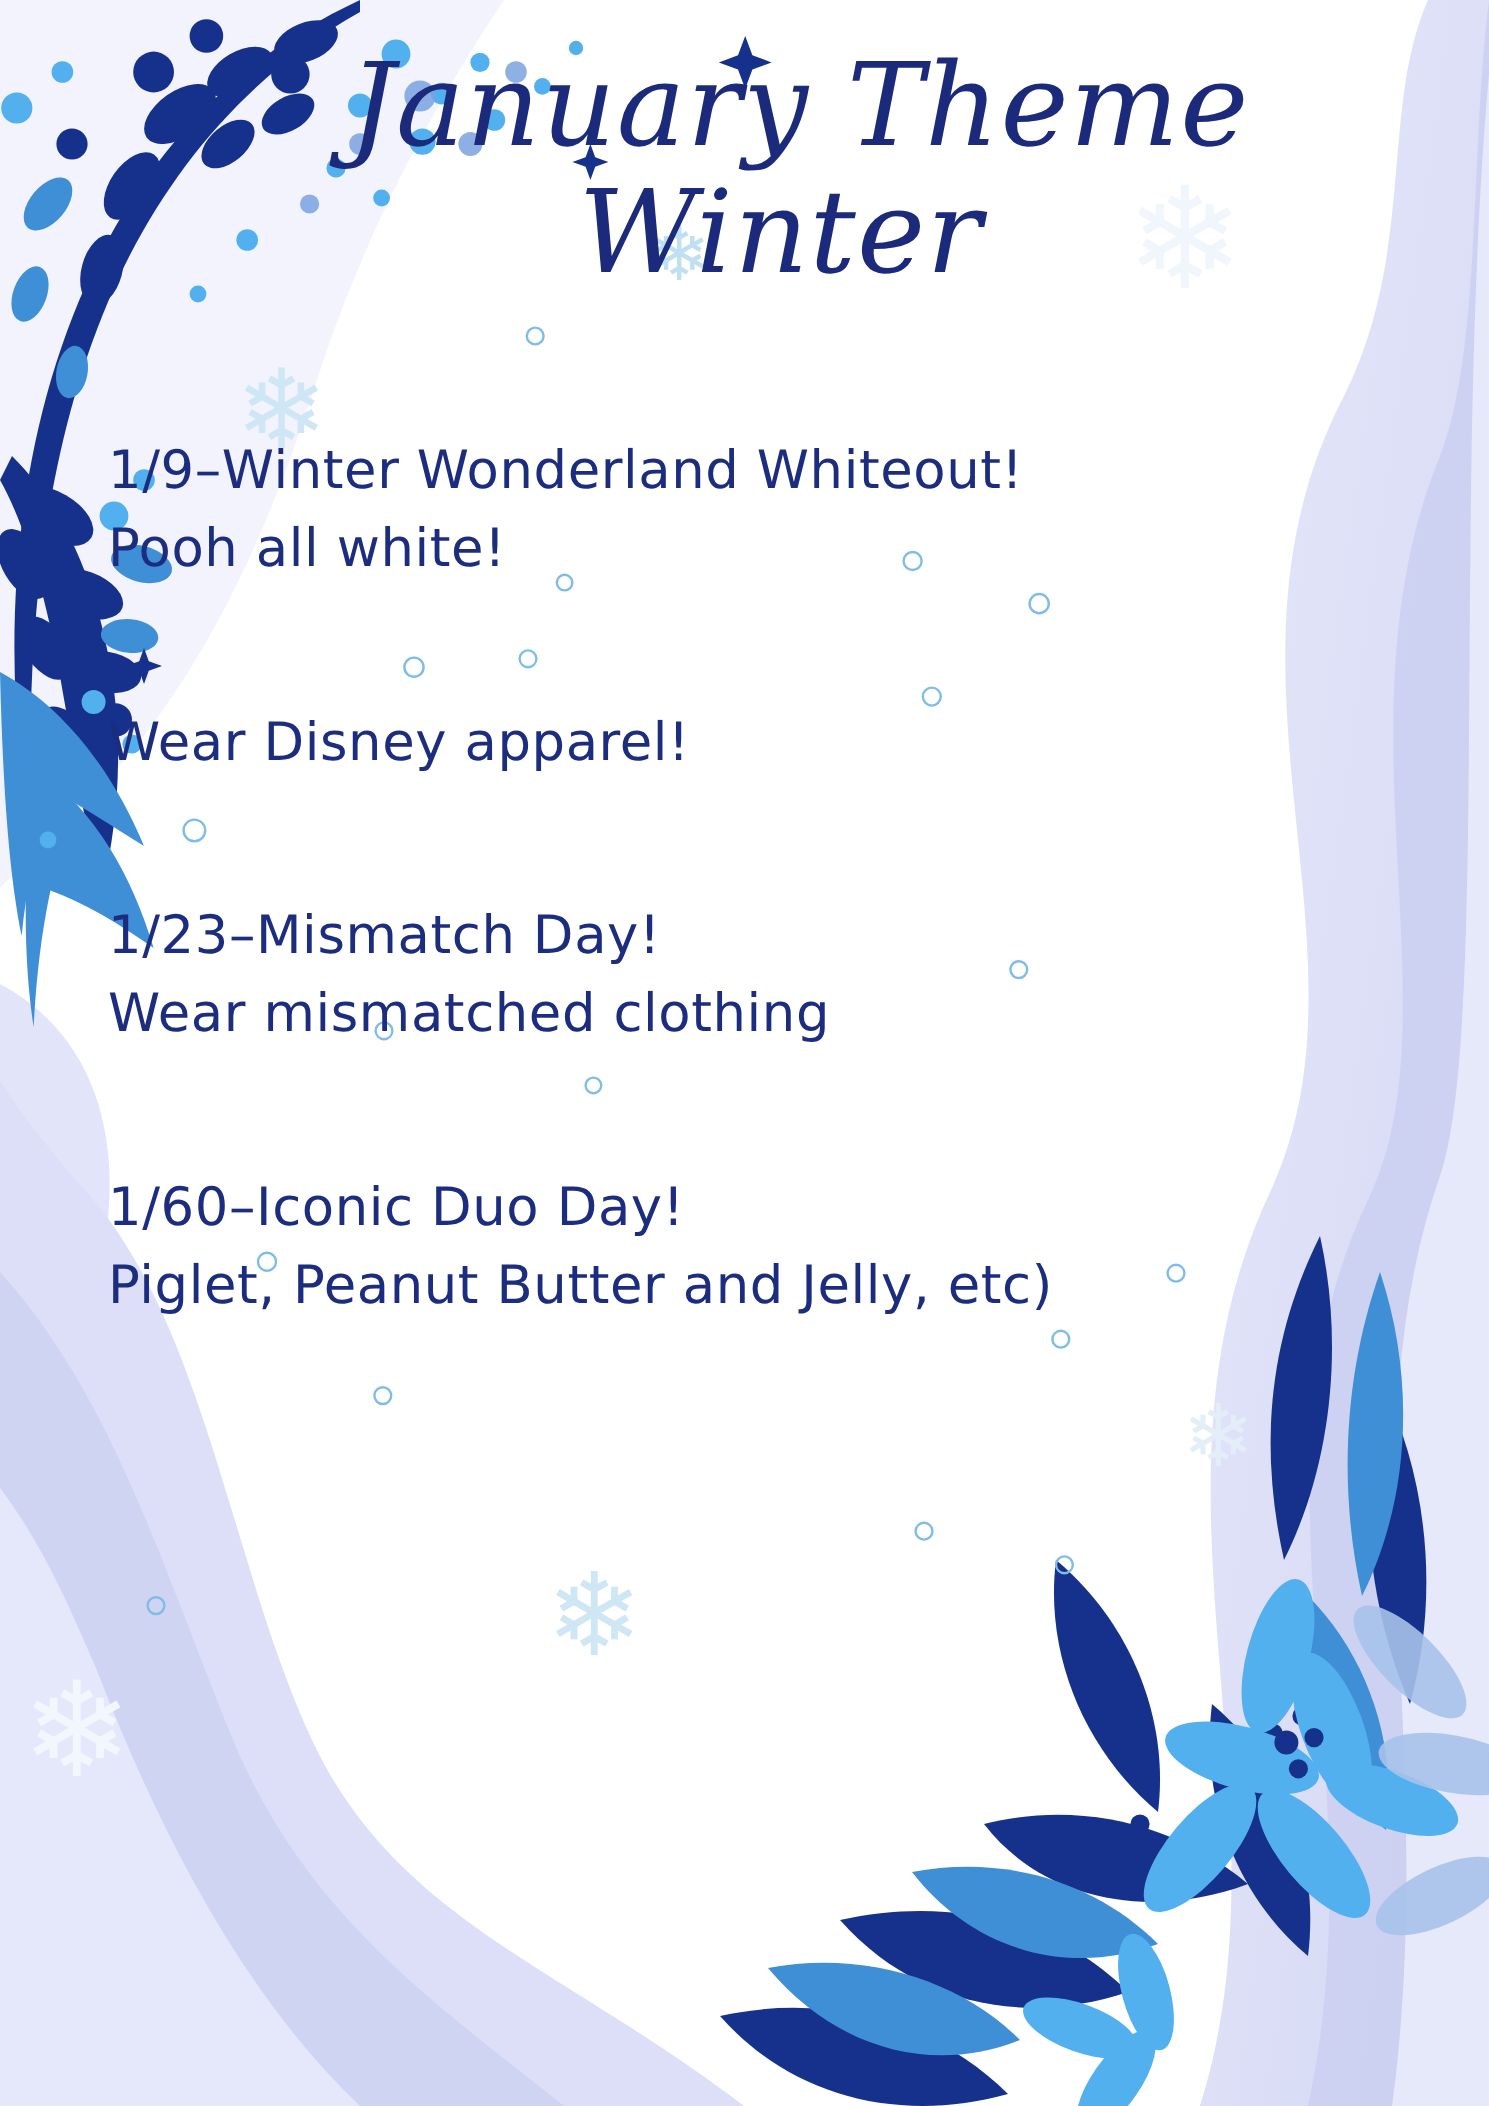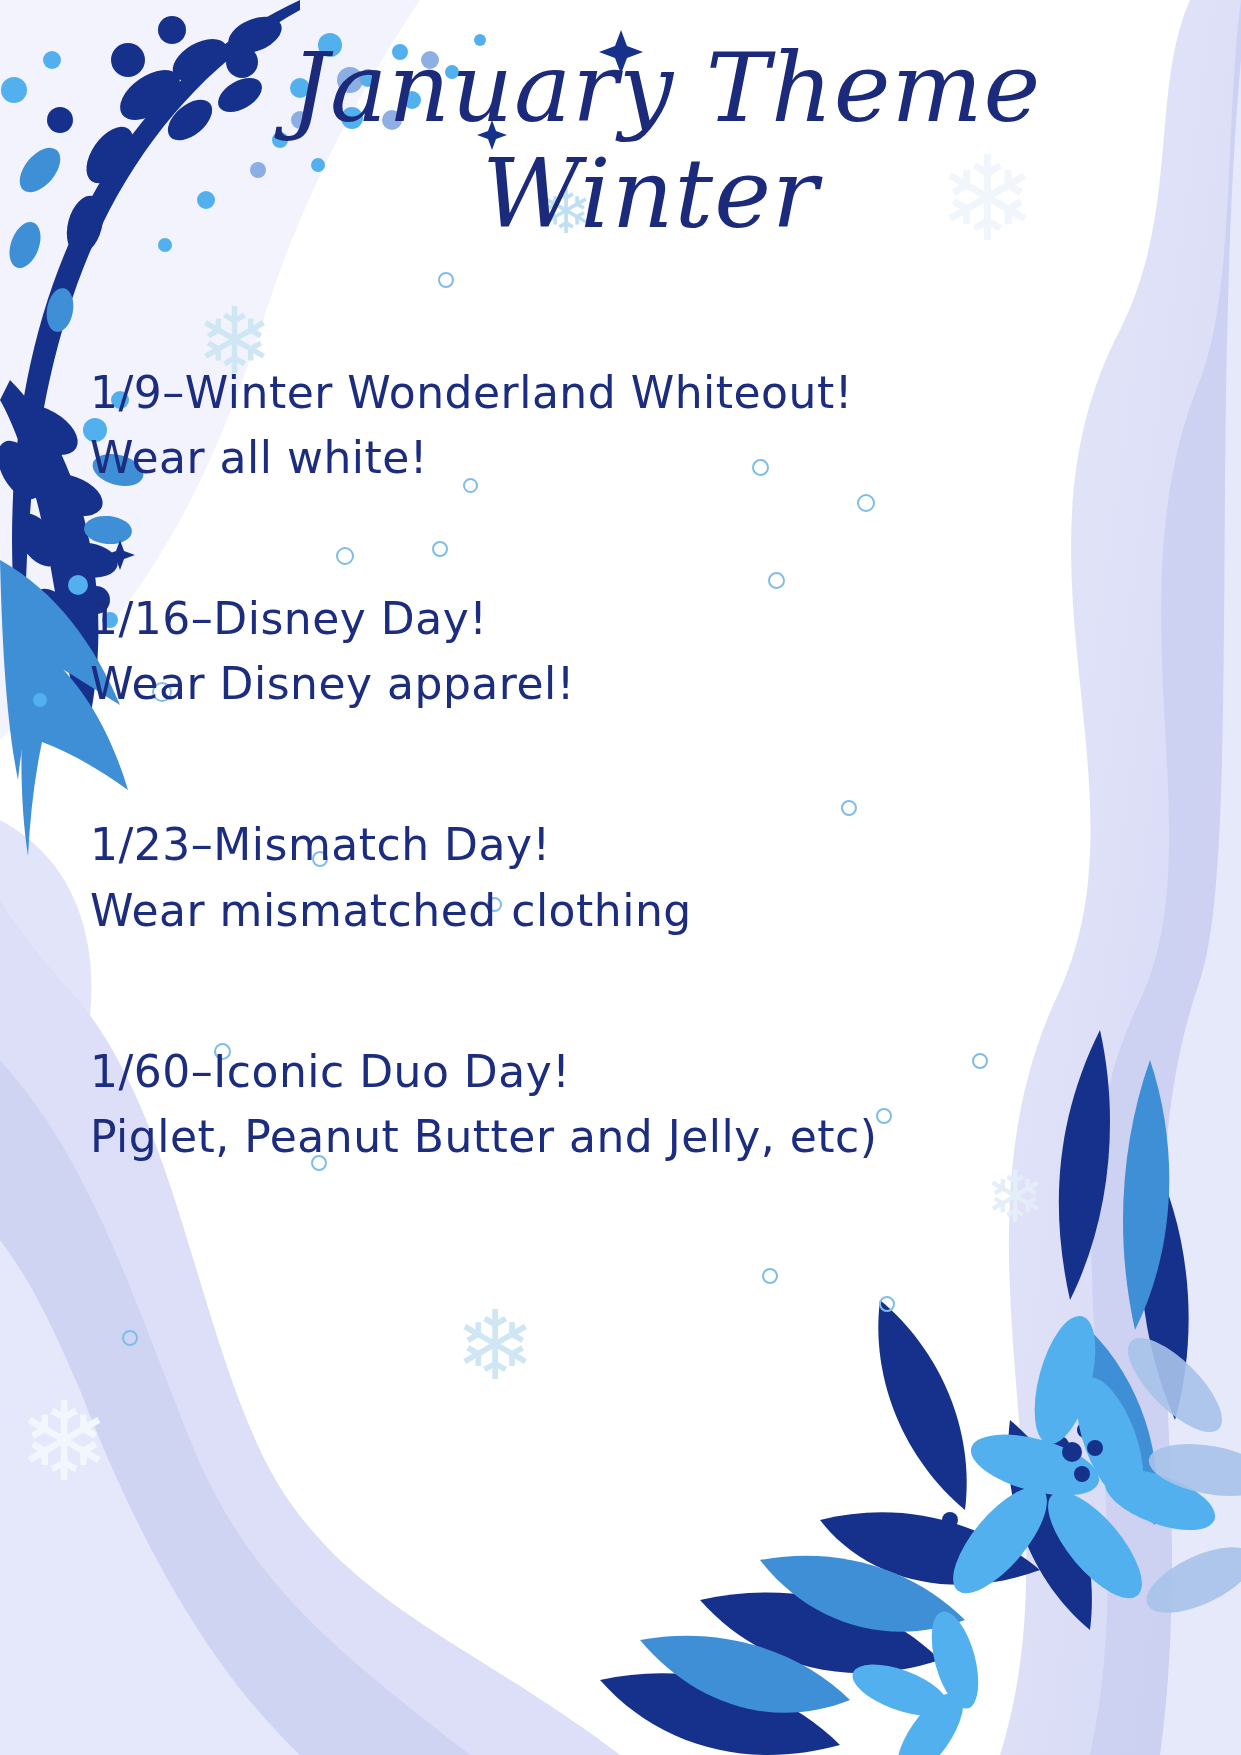--- a/index.html
+++ b/index.html
@@ -263,25 +263,24 @@
   <div class="content">
     <div class="title-block">
       <div class="title-line1">January Theme</div>
       <div class="title-line2">Winter</div>
     </div>
 
     <div class="entries">
 
       <div class="entry">
         <div class="entry-line">1/9–Winter Wonderland Whiteout!</div>
-        <div class="entry-line">Wear all white!</div>
-      </div>
-
-      <div class="entry">
-        <div class="entry-line">1/16–Disney Day!</div>
+        <div class="entry-line">Pooh all white!</div>
+      </div>
+
+      <div class="entry">
         <div class="entry-line">Wear Disney apparel!</div>
       </div>
 
       <div class="entry">
         <div class="entry-line">1/23–Mismatch Day!</div>
         <div class="entry-line">Wear mismatched clothing</div>
       </div>
 
       <div class="entry">
         <div class="entry-line">1/60–Iconic Duo Day!</div>

